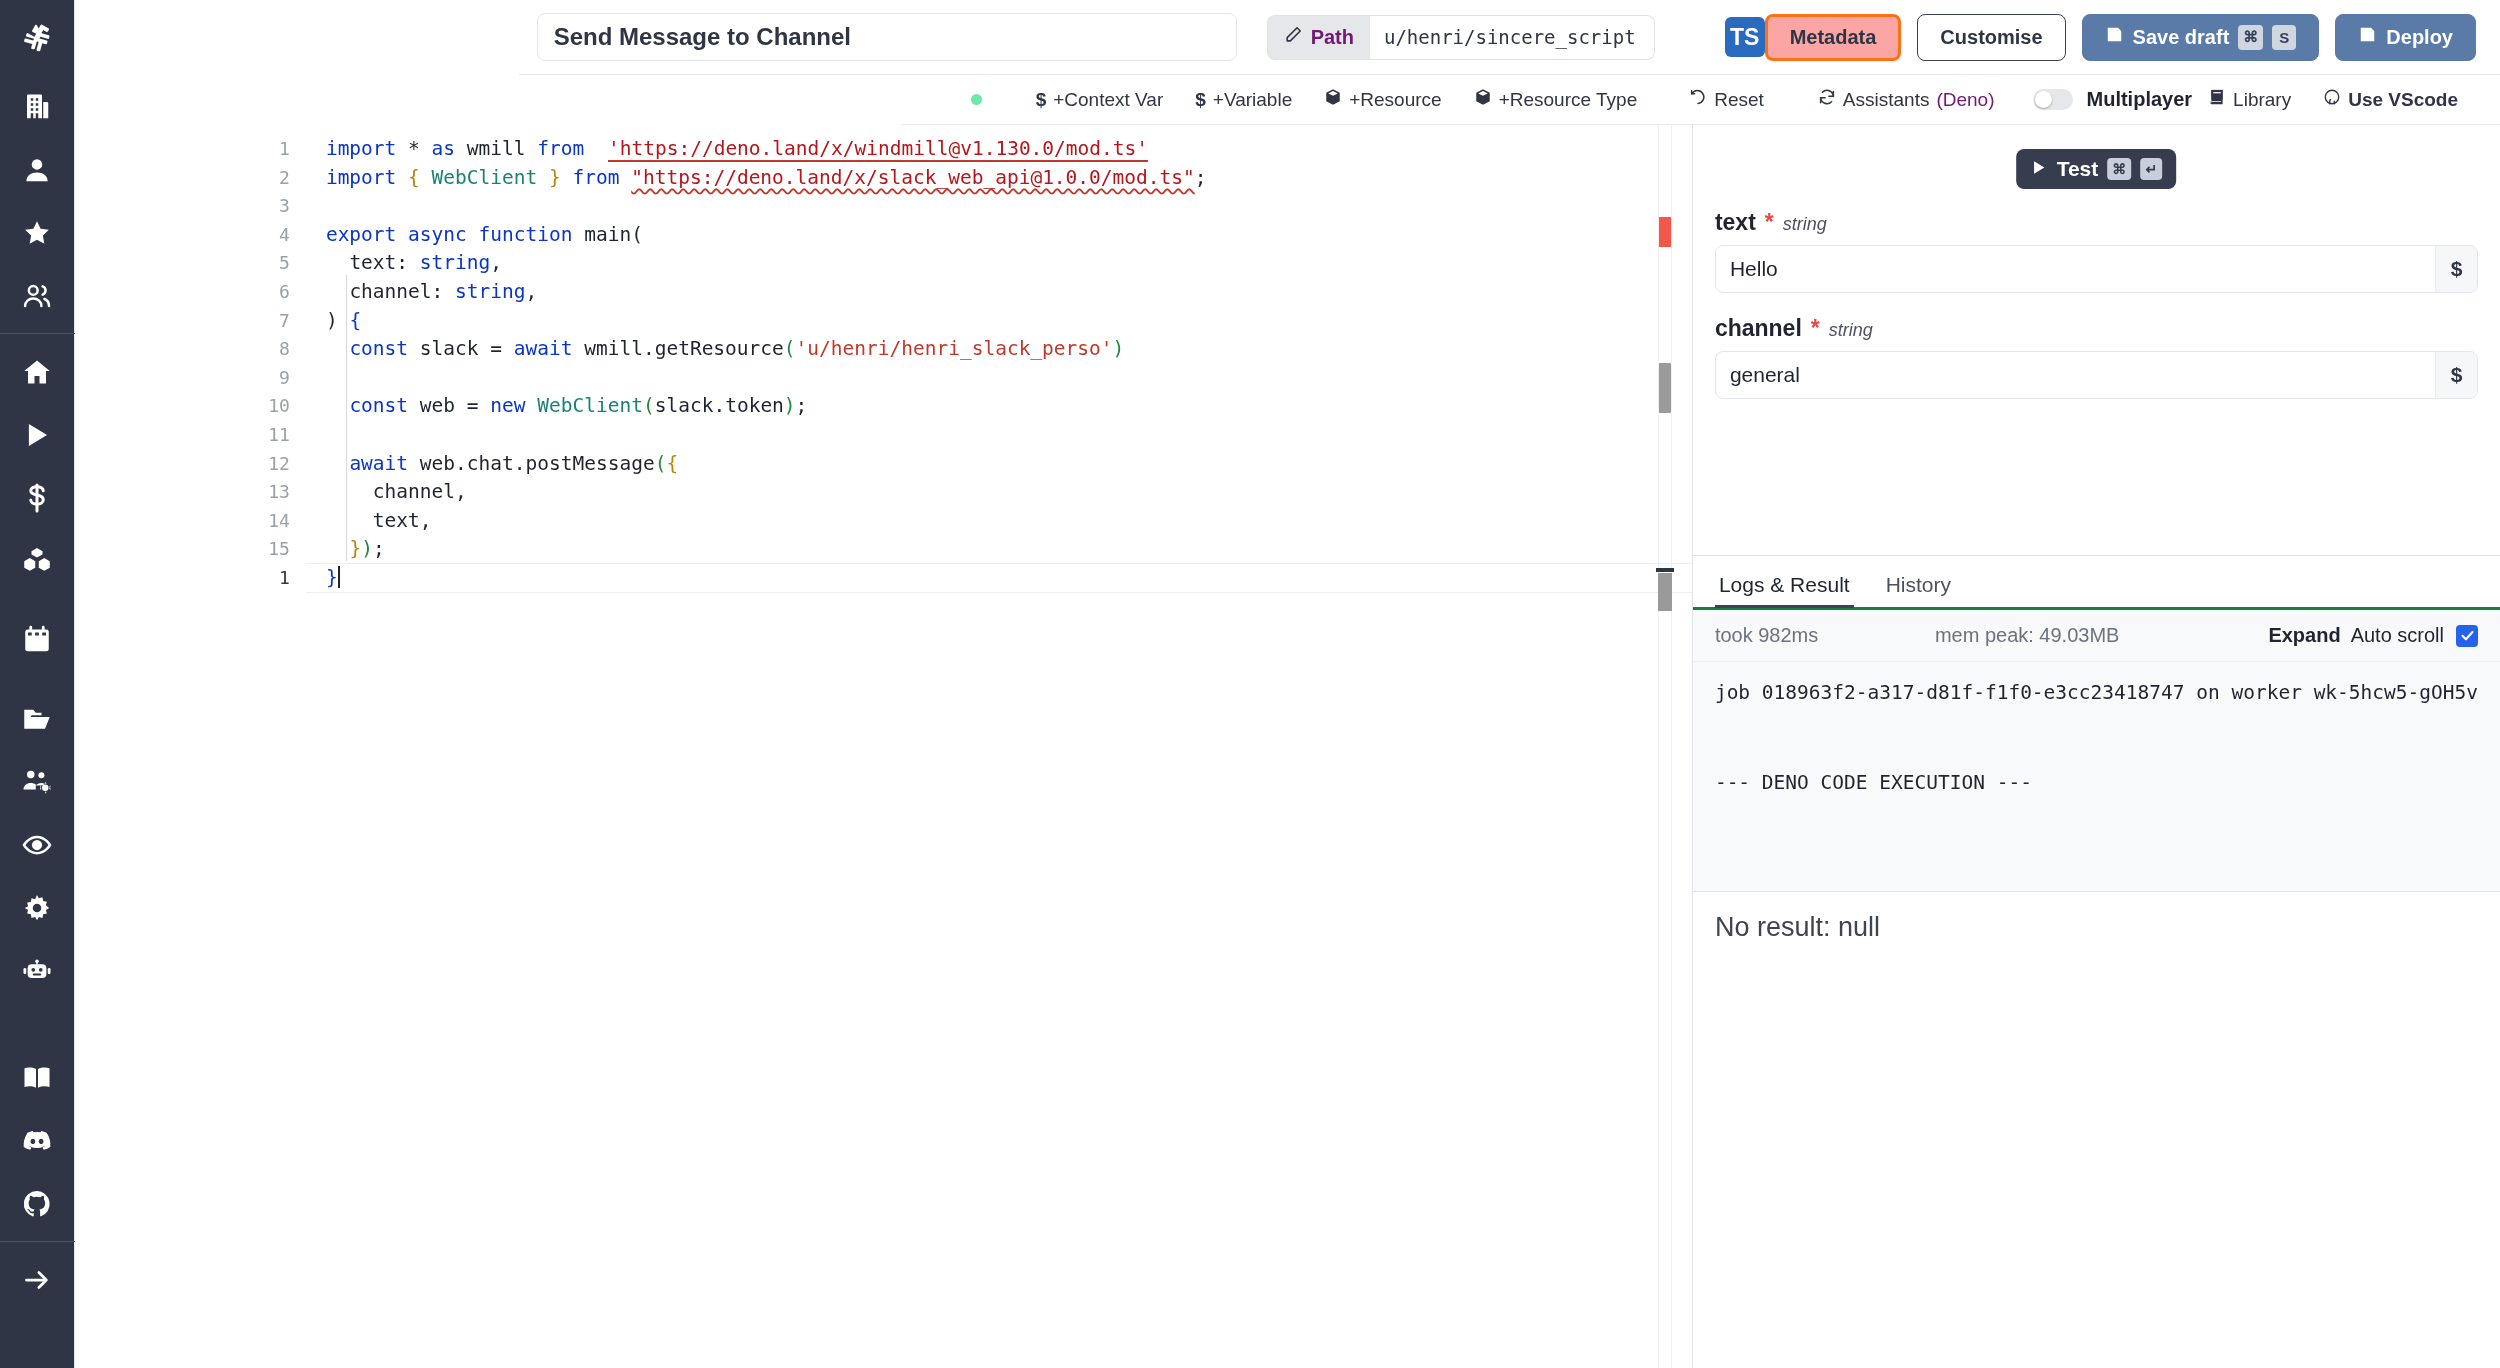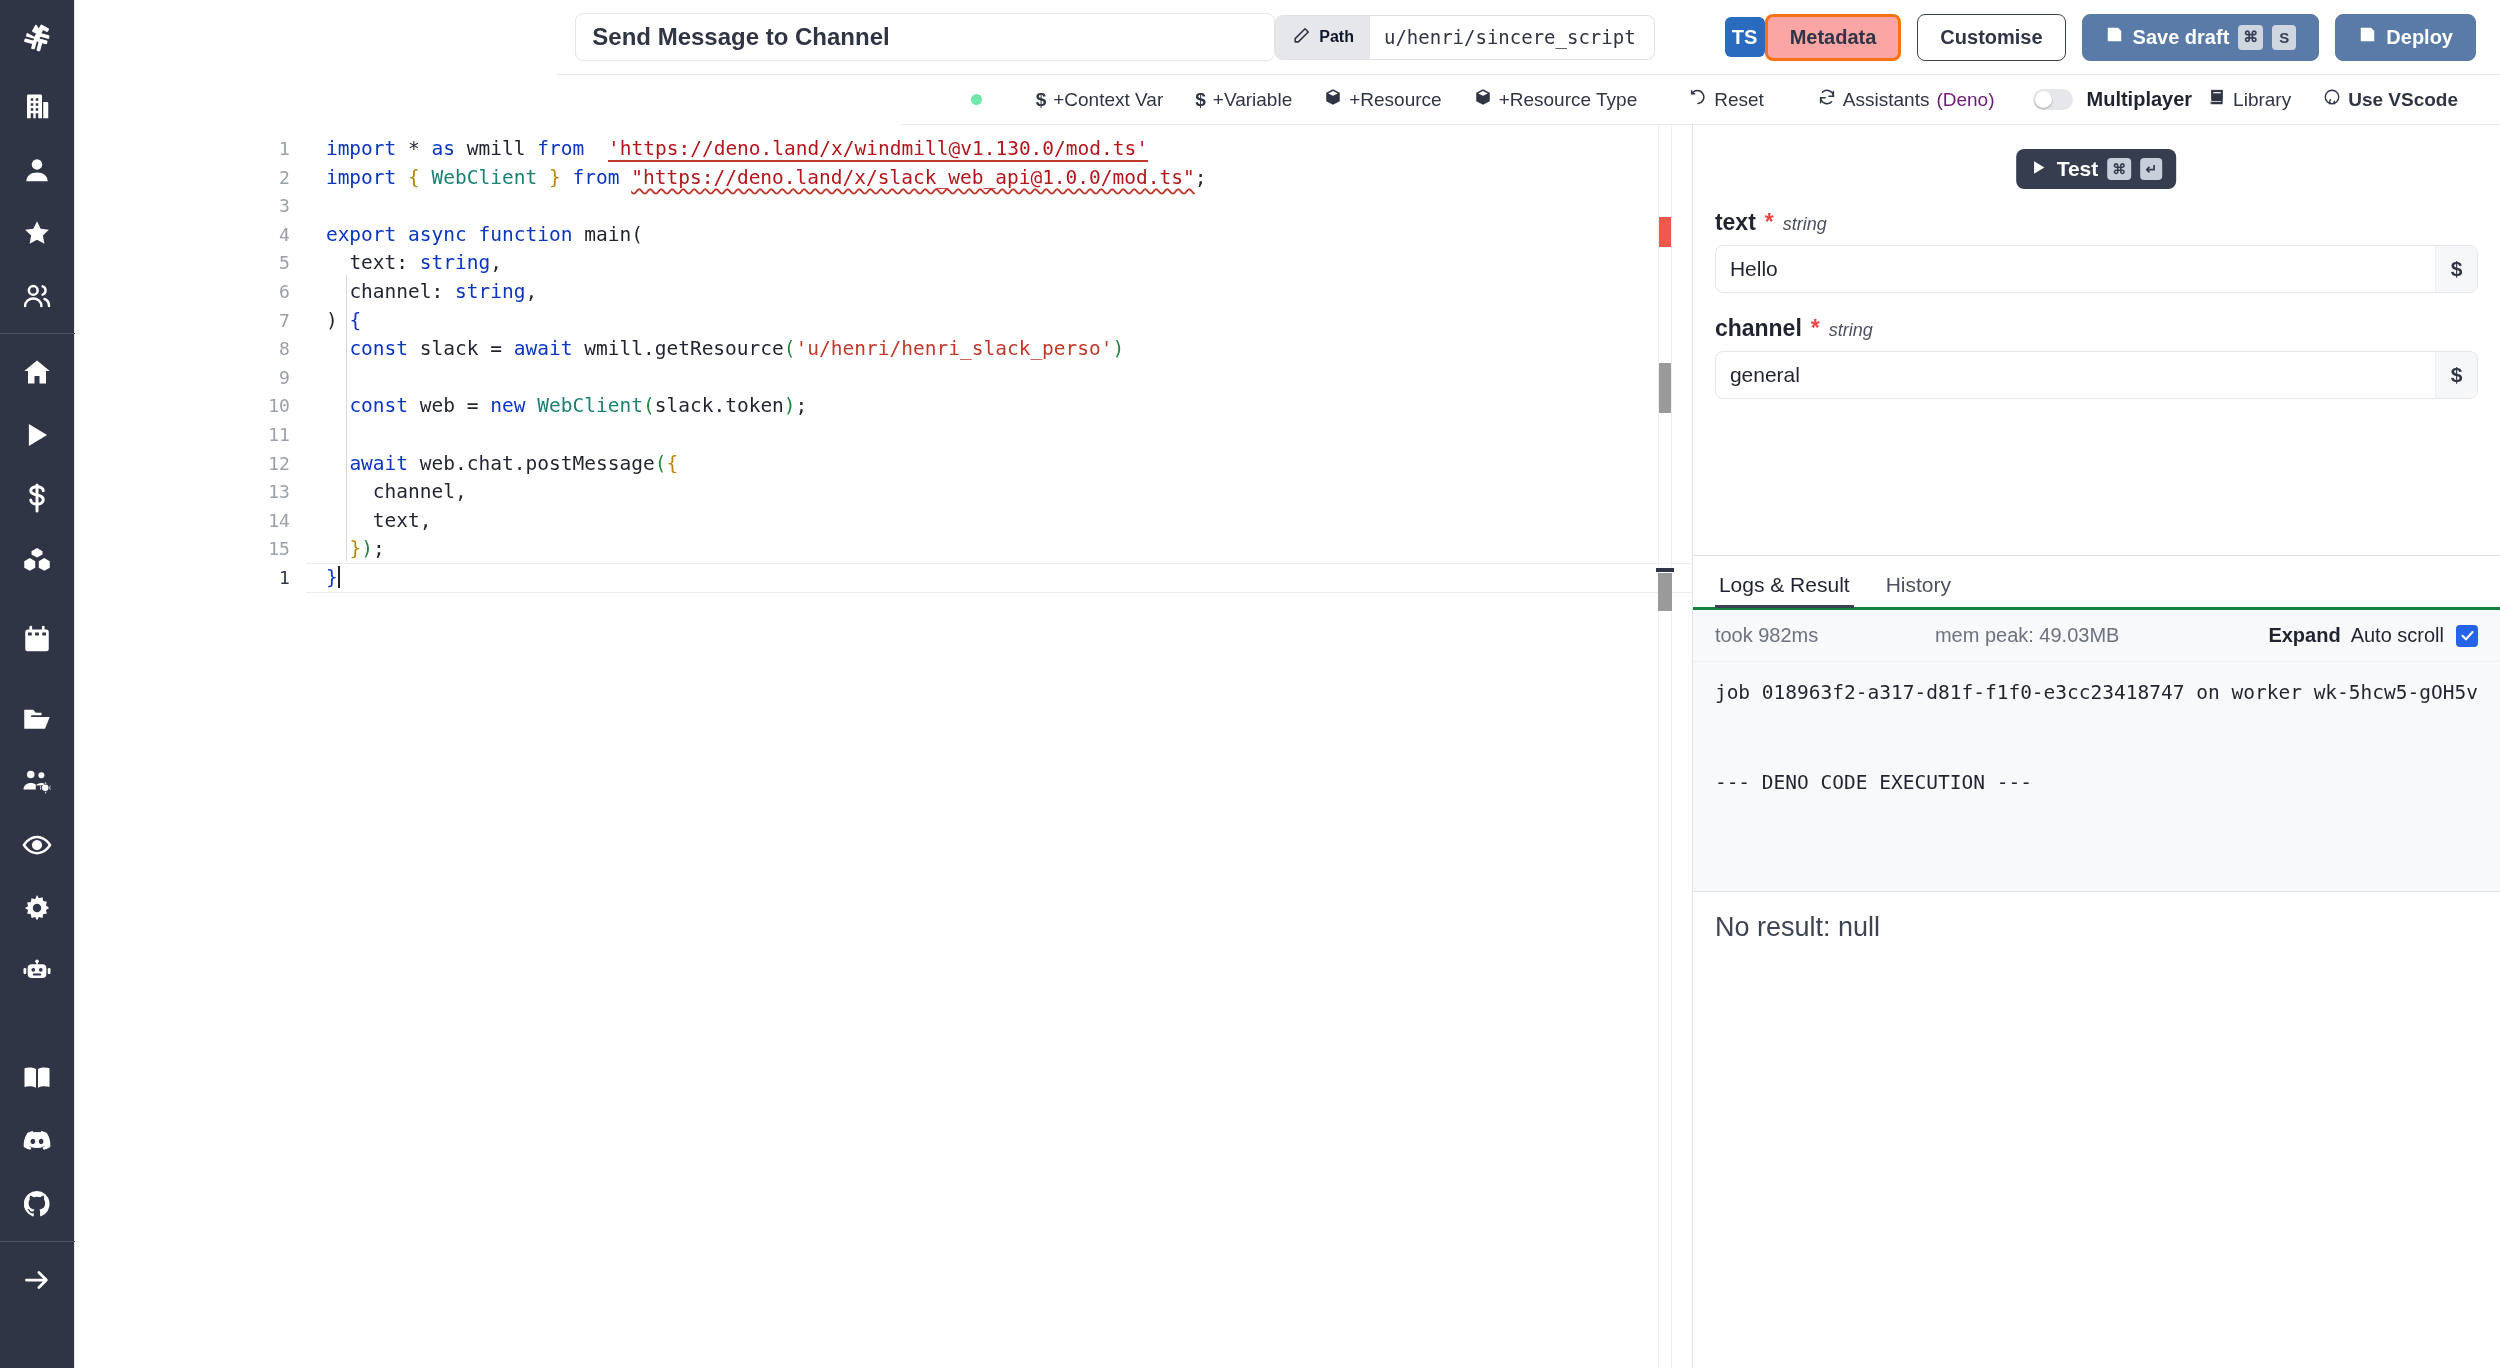--- a/index.html
+++ b/index.html
@@ -43,40 +43,40 @@
     border: 1px solid #e3e6ea; border-radius: 8px;
     padding: 0 16px;
     font-size: 24px; font-weight: bold; color: #2f3545;
     display: flex; align-items: center;
     background: #fff;
   }
   .topbar-mid { flex: 1; display: flex; align-items: center; justify-content: center; gap: 70px; }
   .path-group { display: flex; align-items: center; height: 45px; }
   .path-label {
     display: flex; align-items: center; gap: 8px;
-    background: #e5e7eb; color: #0f172a;
+    background: #e5e7eb; color: #701a75;
     height: 45px; padding: 0 16px;
     border-radius: 8px 0 0 8px;
-    font-size: 16px; font-weight: bold;
-    border: 1px solid #e0e2e6; border-right: none;
+    font-size: 20px; font-weight: bold;
+    border: 1px solid #e0e2e6; border-right: none; margin-left: 30px;
   }
   .path-value {
     height: 45px; display: flex; align-items: center;
     padding: 0 18px 0 14px;
     border: 1px solid #e0e2e6; border-left: none;
     border-radius: 0 8px 8px 0;
     background: #fff; color: #2f3545;
     font-family: "DejaVu Sans Mono", monospace;
     font-size: 19px;
   }
   .lang-badge {
     width: 40px; height: 40px; border-radius: 6px;
     background: #2a6bbf; color: #fff;
     display: flex; align-items: center; justify-content: center;
-    font-size: 20px; font-weight: bold;
+    font-size: 23px; font-weight: bold;
   }
   .topbar-right { display: flex; align-items: center; gap: 16px; }
   .btn {
     height: 47px; border-radius: 8px;
     display: flex; align-items: center; gap: 9px;
     padding: 0 22px;
     font-size: 20px; font-weight: bold;
     cursor: pointer; white-space: nowrap;
   }
   .btn-ghost { background: #fca5a5; color: #2f3545; border: 3px solid #f97316; }

